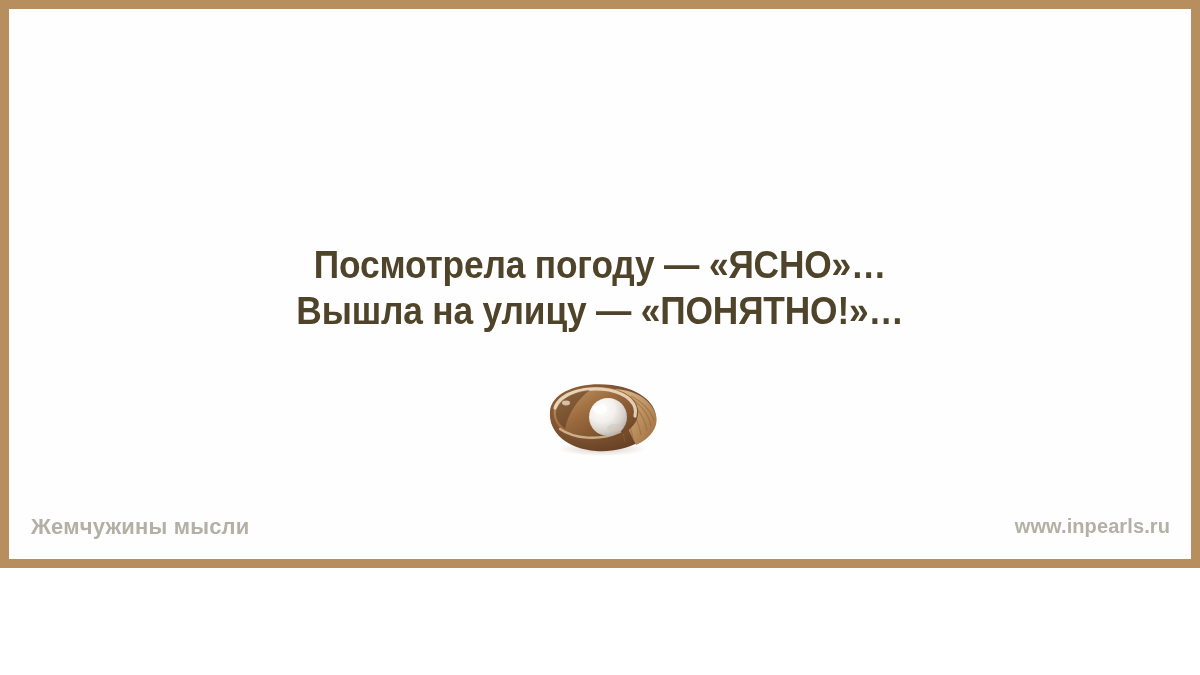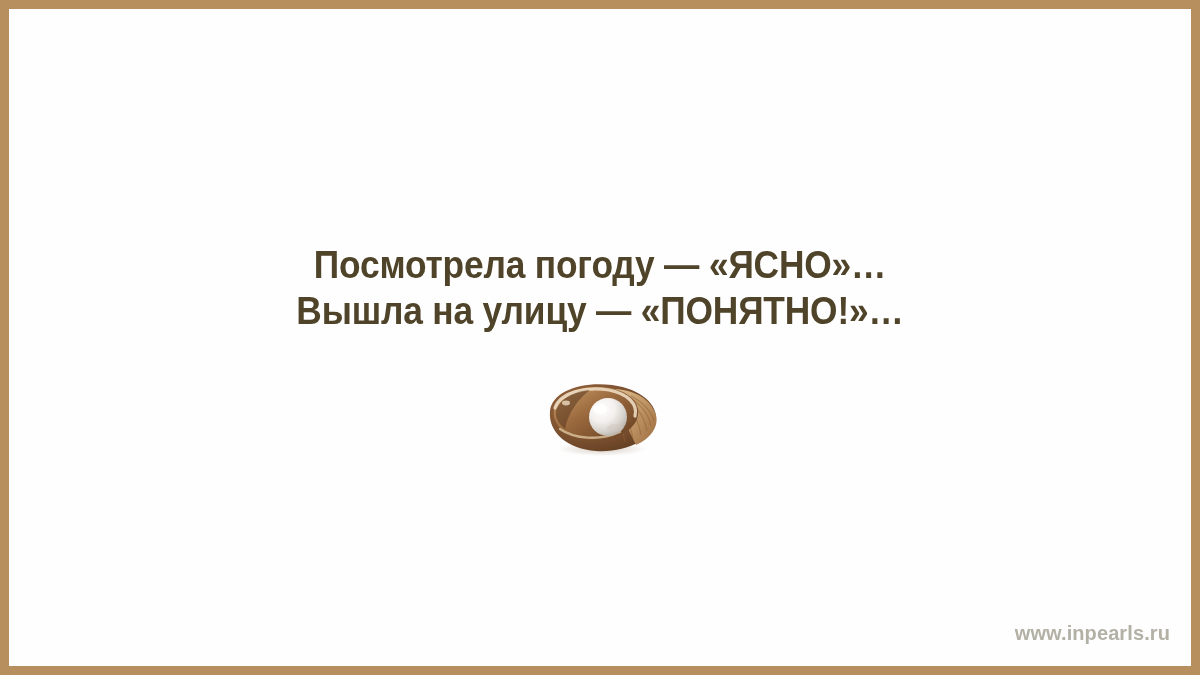--- a/index.html
+++ b/index.html
@@ -7,21 +7,21 @@
     padding: 0;
     background: #ffffff;
   }
   body {
     font-family: "Liberation Sans", sans-serif;
   }
 
   .card {
     position: relative;
     width: 1200px;
-    height: 675px;
+    height: 568px;
     box-sizing: border-box;
     background: #fefefe;
     border: 9px solid #b78f5e;
     overflow: hidden;
   }
 
   
   .quote-block {
     position: absolute;
     left: 0;
@@ -150,16 +150,17 @@
 
       <circle cx="70" cy="40" r="19" fill="url(#pearlGrad)"></circle>
       <ellipse cx="62" cy="32" rx="7" ry="5" fill="#ffffff" opacity="0.92"></ellipse>
       <ellipse cx="77" cy="51" rx="8" ry="4" fill="#cfc8c0" opacity="0.5"></ellipse>
 
       <ellipse cx="28" cy="26" rx="4" ry="2.4" fill="#f3e3c9" opacity="0.75"></ellipse>
     </svg>
   </div>
 
   <div class="footer">
+    <div class="brand">Жемчужины мысли</div>
     <div class="site">www.inpearls.ru</div>
   </div>
 
 </div>
 
 </body></html>

